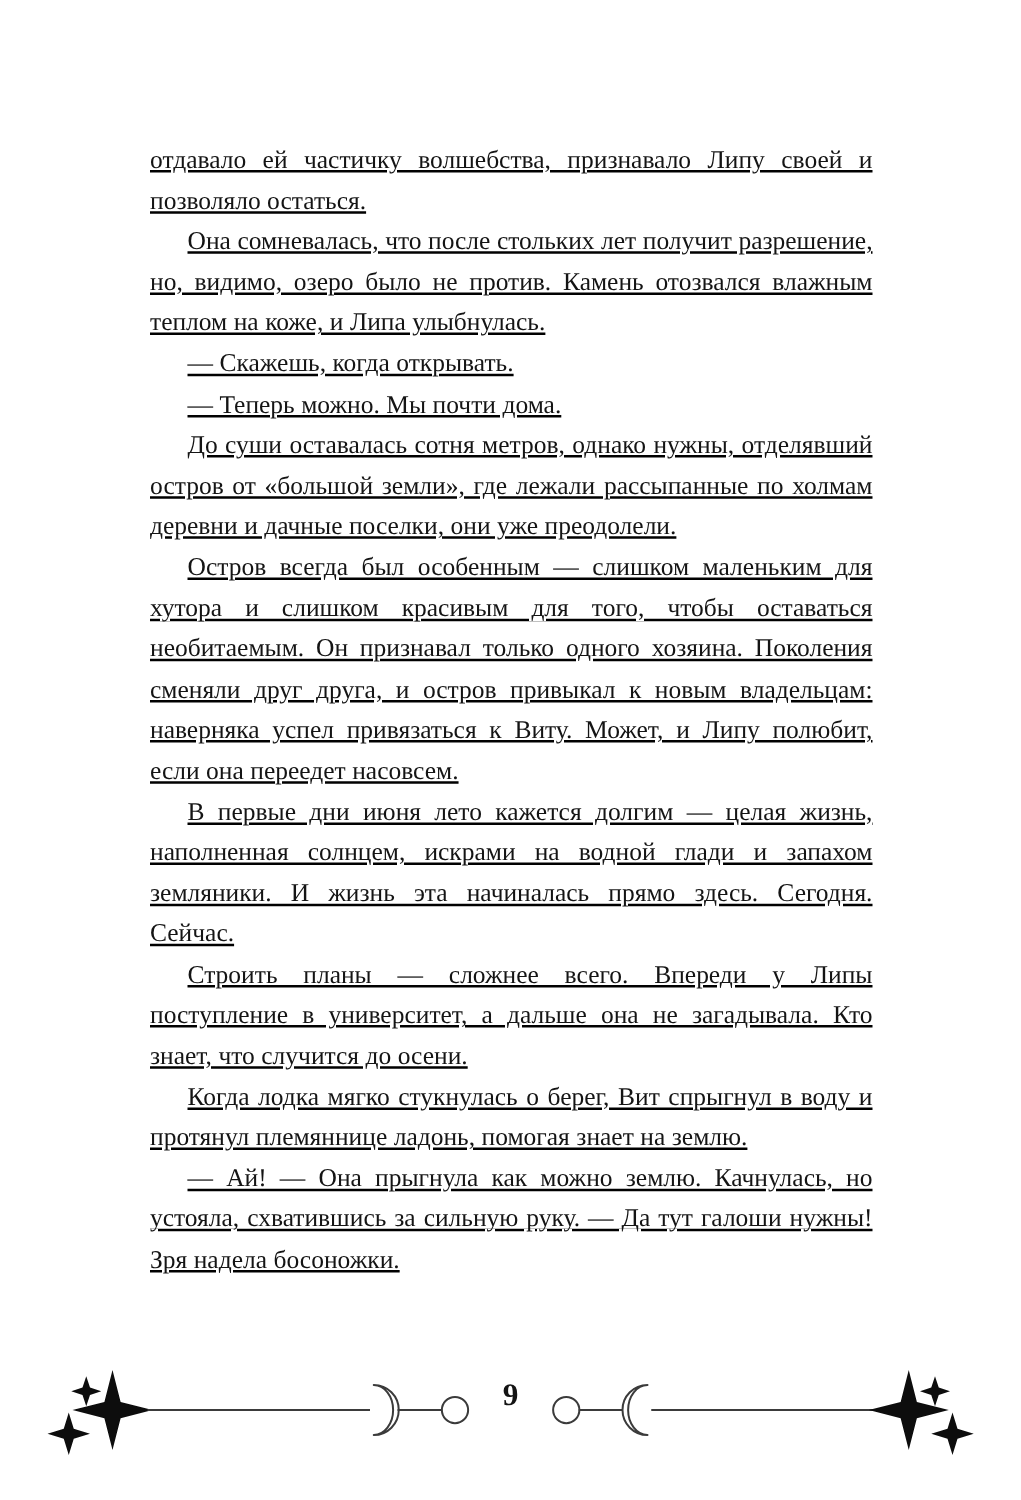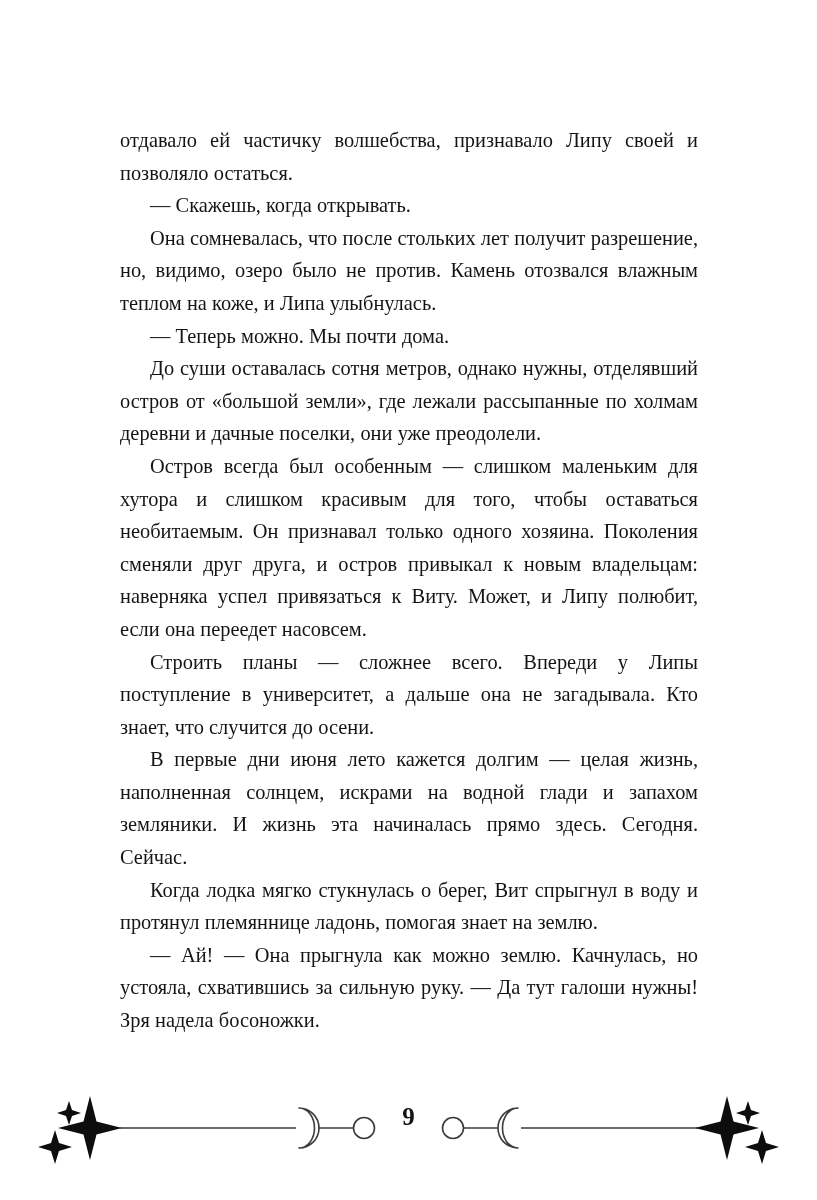--- a/index.html
+++ b/index.html
@@ -20,22 +20,23 @@
   .page {
     position: absolute;
     inset: 0;
     background: #ffffff;
   }
 
   
   .text-column {
     position: absolute;
     left: 120px;
-    top: 124px;
+    top: 112px;
     width: 578px;
+    text-decoration: underline;
   }
 
   .para {
     margin: 0;
     font-size: 20.4px;
     line-height: 32.6px;
     color: #141414;
     text-align: justify;
     text-justify: inter-word;
     text-indent: 30px;
@@ -76,27 +77,27 @@
     font-variant-numeric: oldstyle-nums;
   }
 </style>
 </head>
 <body>
 
 <div class="page">
 
   <div class="text-column">
     <p class="para no-indent">отдавало ей частичку волшебства, признавало Липу своей и позволяло остаться.</p>
+    <p class="para">Она сомневалась, что после стольких лет получит разрешение, но, видимо, озеро было не против. Камень отозвался влажным теплом на коже, и Липа улыбнулась.</p>
     <p class="para dialogue">— Скажешь, когда открывать.</p>
-    <p class="para">Она сомневалась, что после стольких лет получит разрешение, но, видимо, озеро было не против. Камень отозвался влажным теплом на коже, и Липа улыбнулась.</p>
     <p class="para dialogue">— Теперь можно. Мы почти дома.</p>
     <p class="para">До суши оставалась сотня метров, однако нужны, отделявший остров от «большой земли», где лежали рассыпанные по холмам деревни и дачные поселки, они уже преодолели.</p>
     <p class="para">Остров всегда был особенным — слишком маленьким для хутора и слишком красивым для того, чтобы оставаться необитаемым. Он признавал только одного хозяина. Поколения сменяли друг друга, и остров привыкал к новым владельцам: наверняка успел привязаться к Виту. Может, и Липу полюбит, если она переедет насовсем.</p>
+    <p class="para">В первые дни июня лето кажется долгим — целая жизнь, наполненная солнцем, искрами на водной глади и запахом земляники. И жизнь эта начиналась прямо здесь. Сегодня. Сейчас.</p>
     <p class="para">Строить планы — сложнее всего. Впереди у Липы поступление в университет, а дальше она не загадывала. Кто знает, что случится до осени.</p>
-    <p class="para">В первые дни июня лето кажется долгим — целая жизнь, наполненная солнцем, искрами на водной глади и запахом земляники. И жизнь эта начиналась прямо здесь. Сегодня. Сейчас.</p>
     <p class="para">Когда лодка мягко стукнулась о берег, Вит спрыгнул в воду и протянул племяннице ладонь, помогая знает на землю.</p>
     <p class="para dialogue">— Ай! — Она прыгнула как можно землю. Качнулась, но устояла, схватившись за сильную руку. — Да тут галоши нужны! Зря надела босоножки.</p>
   </div>
 
   <div class="footer-ornament">
     <svg width="817" height="86" viewBox="0 0 817 86" xmlns="http://www.w3.org/2000/svg">
 
       <path d="M 90 8 L 96.5 33.5 L 122 40 L 96.5 46.5 L 90 72 L 83.5 46.5 L 58 40 L 83.5 33.5 Z" fill="#0d0d0d"></path>
 
       <path d="M 69 13 L 72 22 L 81 25 L 72 28 L 69 37 L 66 28 L 57 25 L 66 22 Z" fill="#0d0d0d"></path>

